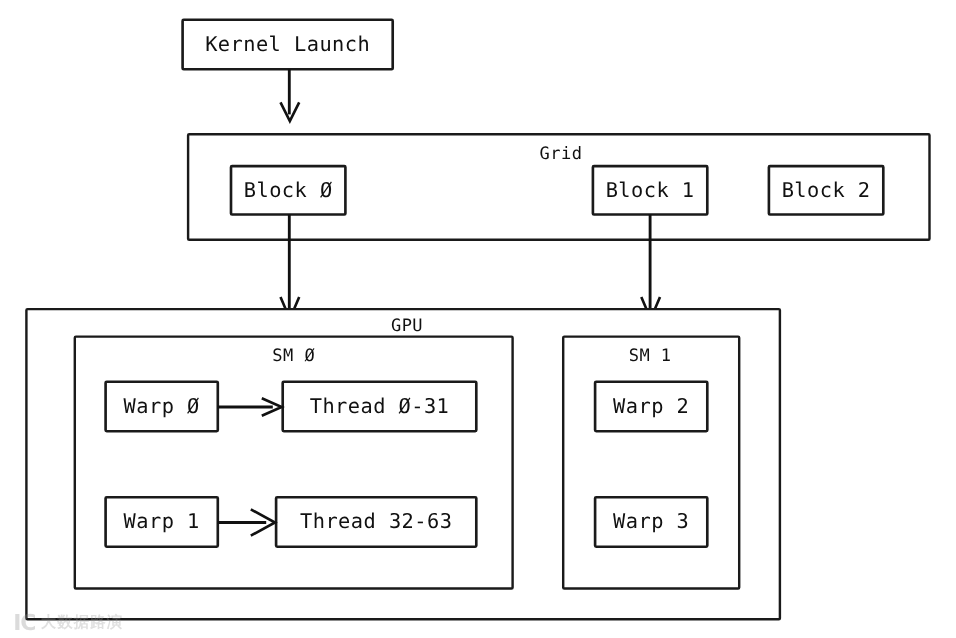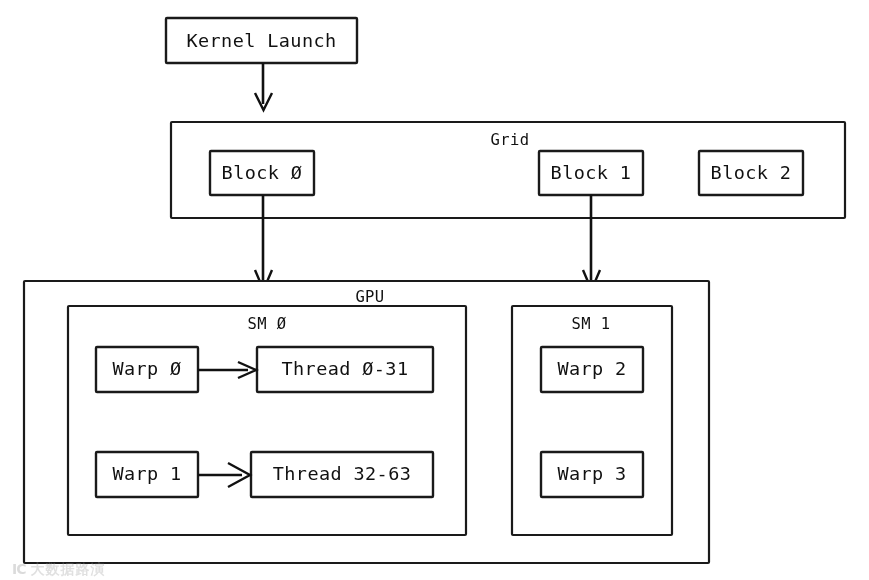--- a/index.html
+++ b/index.html
@@ -67,21 +67,21 @@
     bottom: 4px;
     display: flex;
     align-items: center;
     gap: 5px;
     opacity: 0.30;
     pointer-events: none;
     user-select: none;
   }
   #watermark .wm-logo {
     font-family: "DejaVu Sans", sans-serif;
-    font-size: 14px;
+    font-size: 20px;
     font-weight: bold;
     color: #8a8a8a;
     letter-spacing: -1px;
     line-height: 1;
   }
   #watermark .wm-text {
     font-family: "DejaVu Sans", sans-serif;
     font-size: 14px;
     font-weight: bold;
     color: #9a9a9a;

